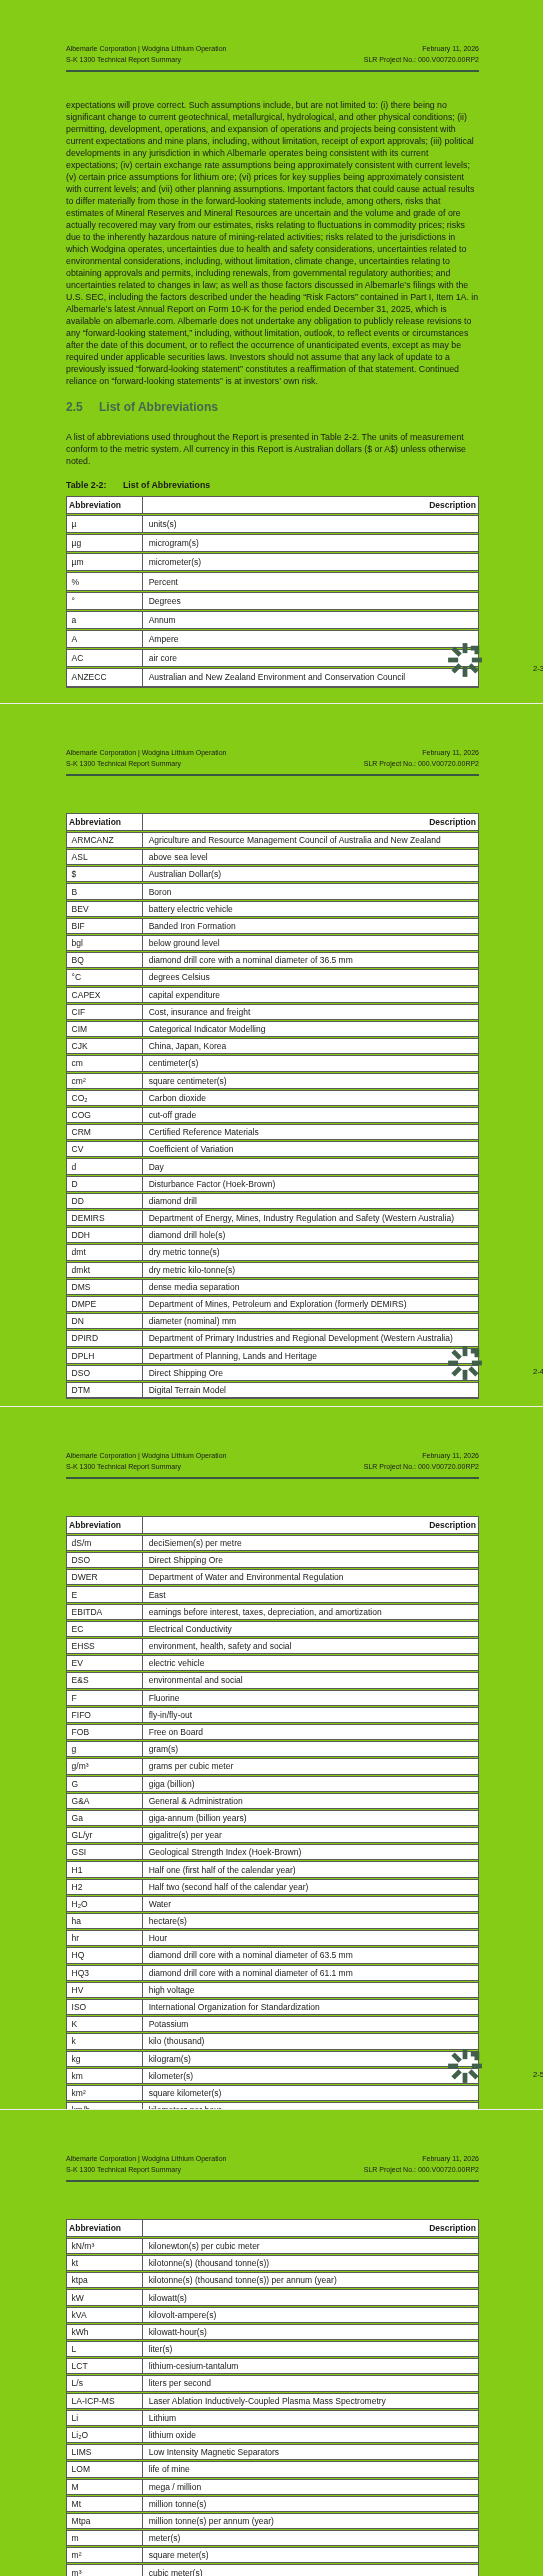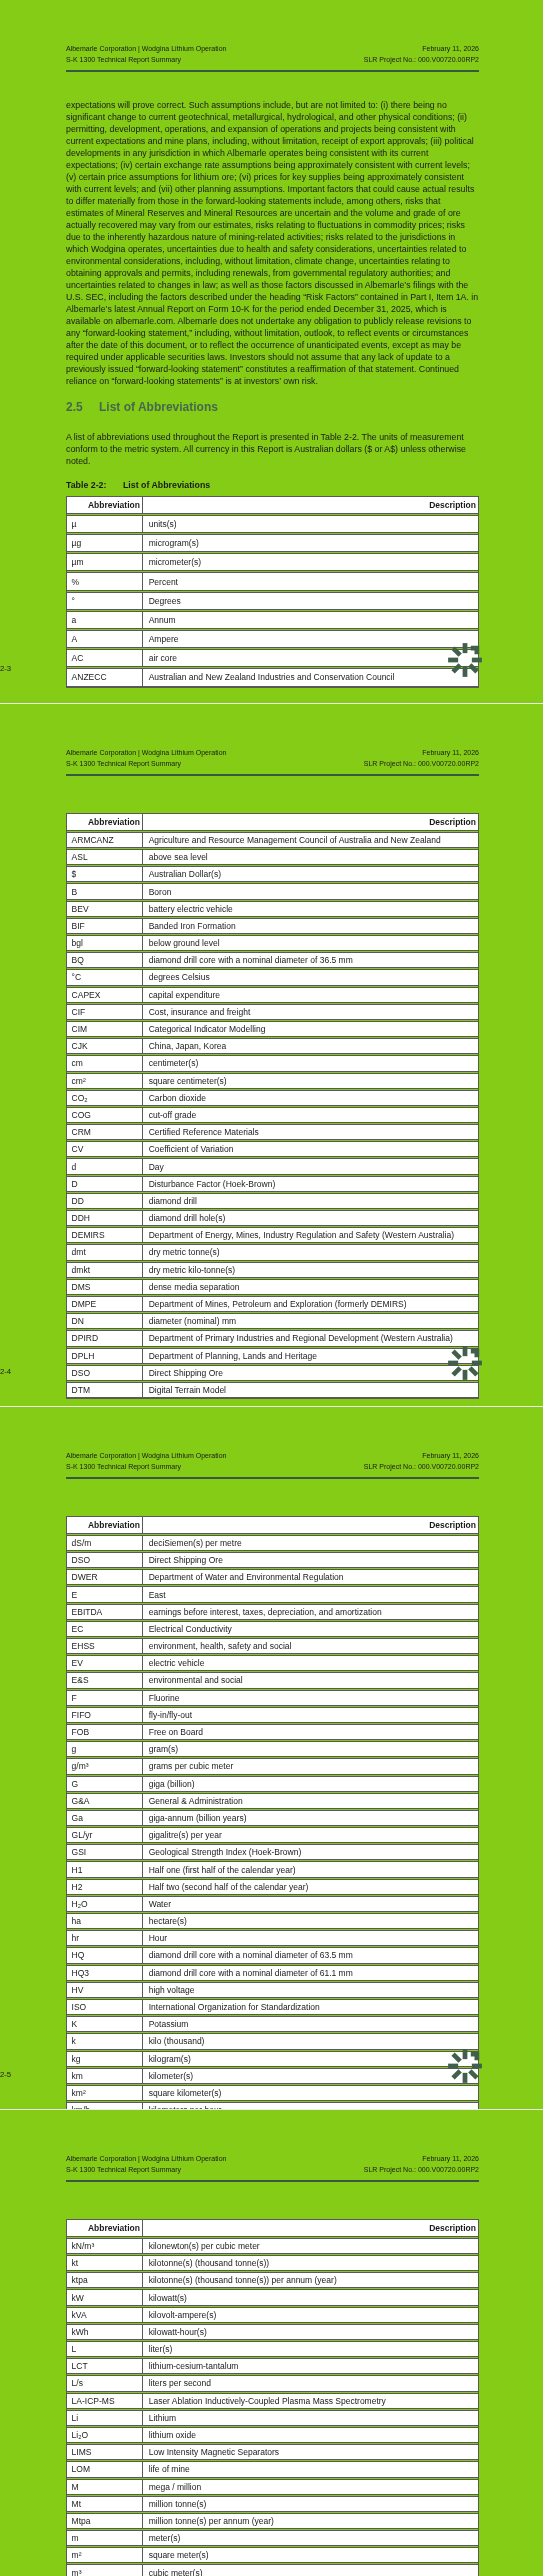--- a/index.html
+++ b/index.html
@@ -14,24 +14,24 @@
   .section-num{display:inline-block;width:33px;}
   .intro-par{font-size:8.8px;line-height:12px;margin:17px 0 0 0;}
   .caption{margin:13.4px 0 0 0;font-size:8.8px;font-weight:bold;}
   .caption-label{display:inline-block;width:57px;}
   .abbr-table{margin-top:5.2px;border:0.5px solid var(--border,#595959);}
   .t-row,.t-head{display:flex;border-top:0.5px solid var(--border,#595959);border-bottom:0.5px solid var(--border,#595959);background:#fff;}
   .t-head{margin-top:0;border-top:none;font-weight:bold;}
   .t-row{margin-top:1px;}
   .c1{width:75px;box-sizing:border-box;padding:2.1px 2.1px 2.1px 4.6px;font-size:8.5px;}
   .c2{flex:1;border-left:0.5px solid var(--border,#595959);box-sizing:border-box;padding:2.1px 2.1px 2.1px 5.7px;font-size:8.5px;}
-  .t-head .c1{text-align:right;padding:3.1px 2.1px;}
+  .t-head .c1{text-align:left;padding:3.1px 2.1px;}
   .t-head .c2{text-align:right;padding:3.1px 2.1px;}
   .p1 .c1,.p1 .c2{padding-top:3.1px;padding-bottom:3.1px;}
-  .page-footer{position:absolute;left:0;bottom:30px;width:100%;text-align:left;font-size:7.7px;color:#1a1a1a;}
+  .page-footer{position:absolute;left:0;bottom:30px;width:100%;text-align:right;font-size:7.7px;color:#1a1a1a;}
   .slr-logo{position:absolute;right:60px;bottom:24px;width:38px;height:38px;}
 </style>
 </head>
 <body>
 
 <div class="page">
   <div class="page-header">
     <div class="ph-left">
       <div>Albemarle Corporation | Wodgina Lithium Operation</div>
       <div>S-K 1300 Technical Report Summary</div>
@@ -85,21 +85,21 @@
         <div class="t-row">
         <div class="c1">A</div>
         <div class="c2">Ampere</div>
       </div>
         <div class="t-row">
         <div class="c1">AC</div>
         <div class="c2">air core</div>
       </div>
         <div class="t-row">
         <div class="c1">ANZECC</div>
-        <div class="c2">Australian and New Zealand Industries and Conservation Council</div>
+        <div class="c2">Australian and New Zealand Environment and Conservation Council</div>
       </div>
       </div>
   </div>
 
   <div class="page-footer">2-3</div>
   <svg class="slr-logo" viewBox="0 0 72 72">
     <g class="logo-fill" fill="#41604B">
       <rect x="31.5" y="4" width="9" height="19"></rect>
       <rect x="31.5" y="4" width="9" height="19" transform="rotate(-45 36 36)"></rect>
       <rect x="31.5" y="4" width="9" height="19" transform="rotate(-90 36 36)"></rect>
@@ -214,26 +214,26 @@
       </div>
         <div class="t-row">
         <div class="c1">D</div>
         <div class="c2">Disturbance Factor (Hoek-Brown)</div>
       </div>
         <div class="t-row">
         <div class="c1">DD</div>
         <div class="c2">diamond drill</div>
       </div>
         <div class="t-row">
+        <div class="c1">DEMIRS</div>
+        <div class="c2">Department of Energy, Mines, Industry Regulation and Safety (Western Australia)</div>
+      </div>
+        <div class="t-row">
         <div class="c1">DDH</div>
         <div class="c2">diamond drill hole(s)</div>
-      </div>
-        <div class="t-row">
-        <div class="c1">DEMIRS</div>
-        <div class="c2">Department of Energy, Mines, Industry Regulation and Safety (Western Australia)</div>
       </div>
         <div class="t-row">
         <div class="c1">dmt</div>
         <div class="c2">dry metric tonne(s)</div>
       </div>
         <div class="t-row">
         <div class="c1">dmkt</div>
         <div class="c2">dry metric kilo-tonne(s)</div>
       </div>
         <div class="t-row">

